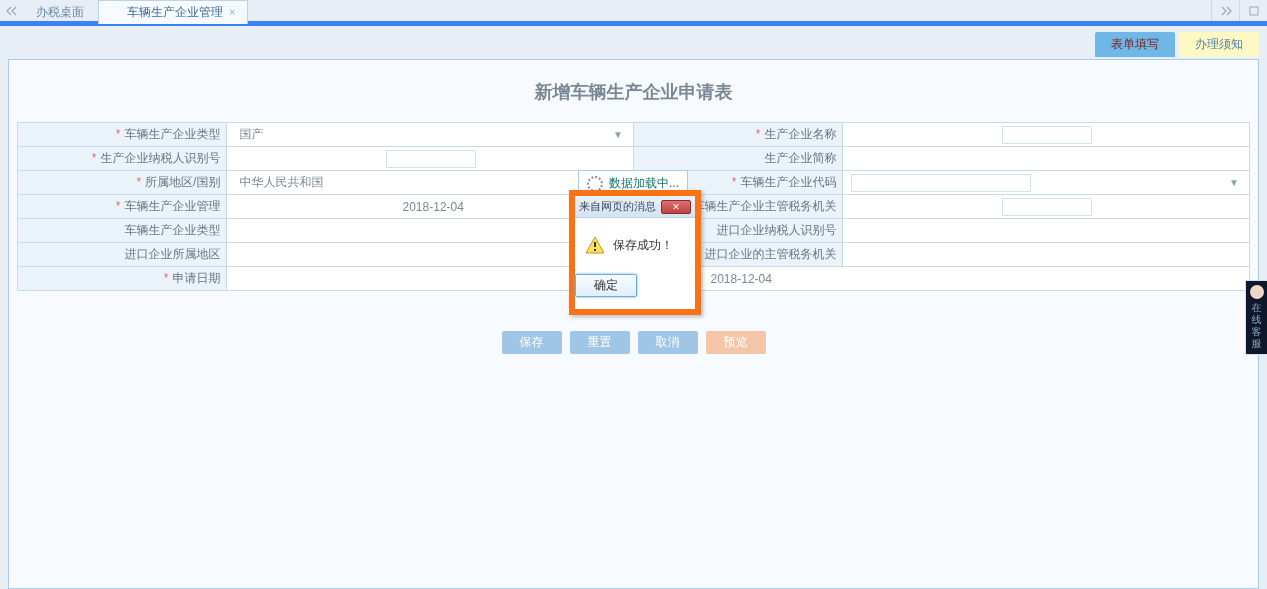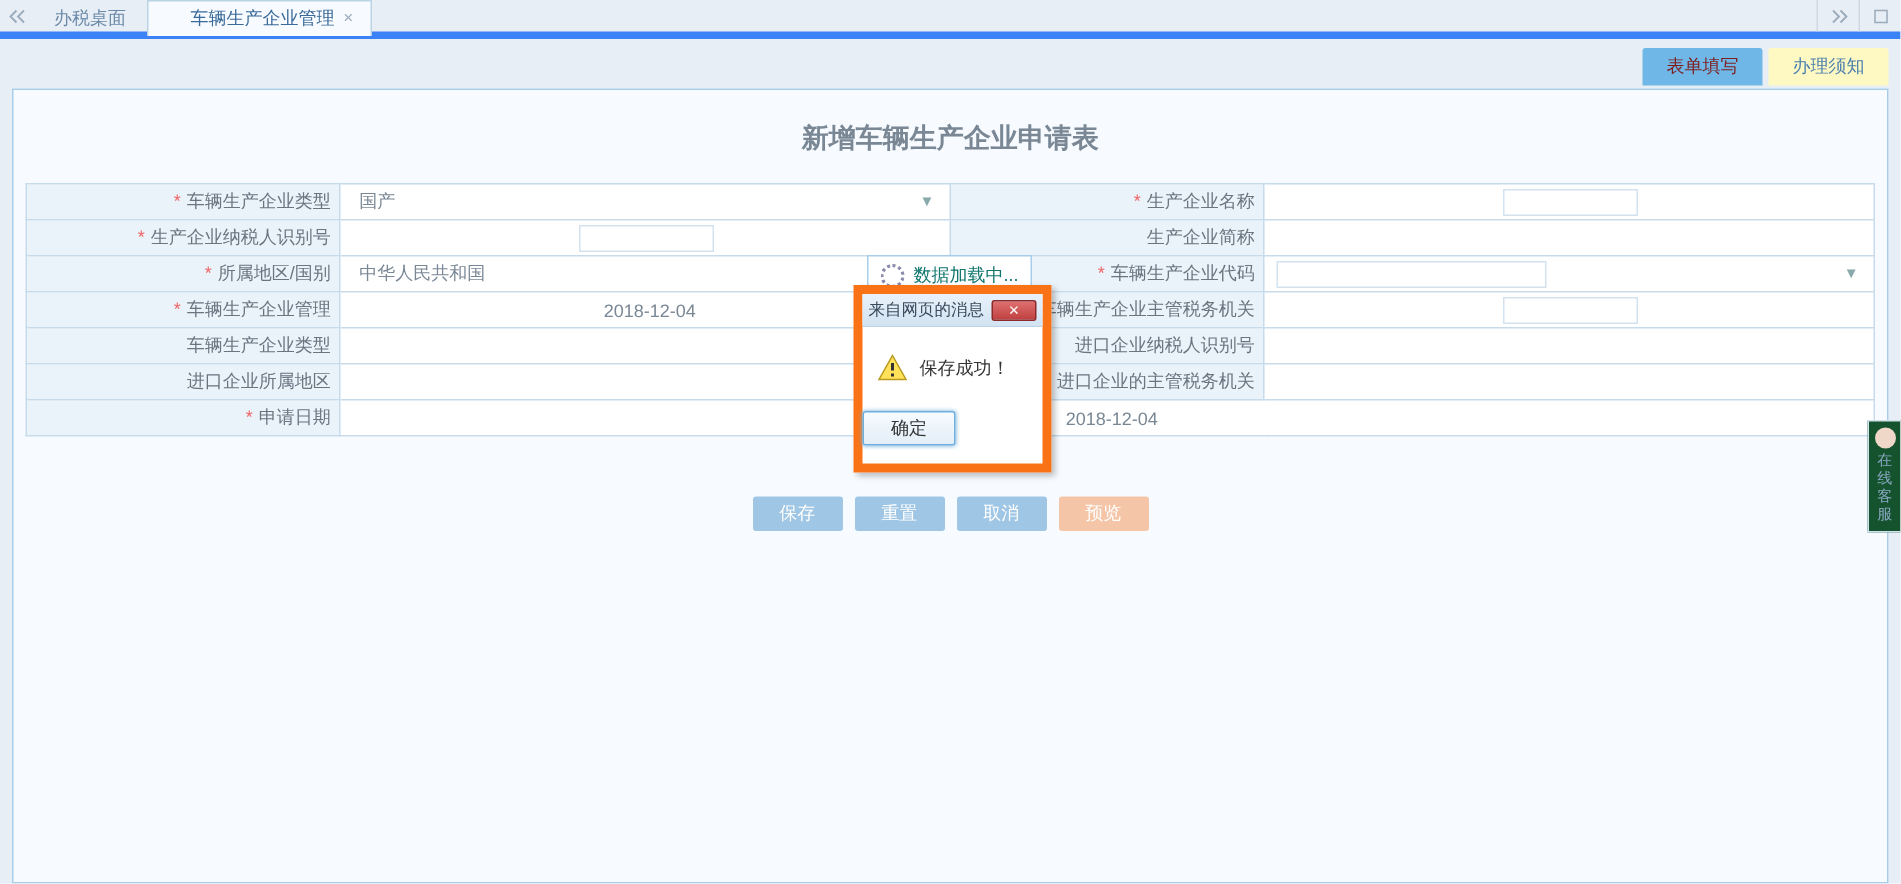--- a/index.html
+++ b/index.html
@@ -264,21 +264,21 @@
       cursor: pointer;
       box-shadow: 0 0 3px #6faedc;
     }
 
     
     .float-help {
       position: absolute;
       right: 0;
       top: 280px;
       width: 22px;
-      background: #14532d;
+      background: #0f172a;
       border: 1px solid #d3e2ef;
       border-right: none;
       padding: 4px 2px;
       text-align: center;
       font-size: 10px;
       color: #8aa7c2;
       line-height: 1.2;
     }
     .float-help .avatar {
       width: 14px;

